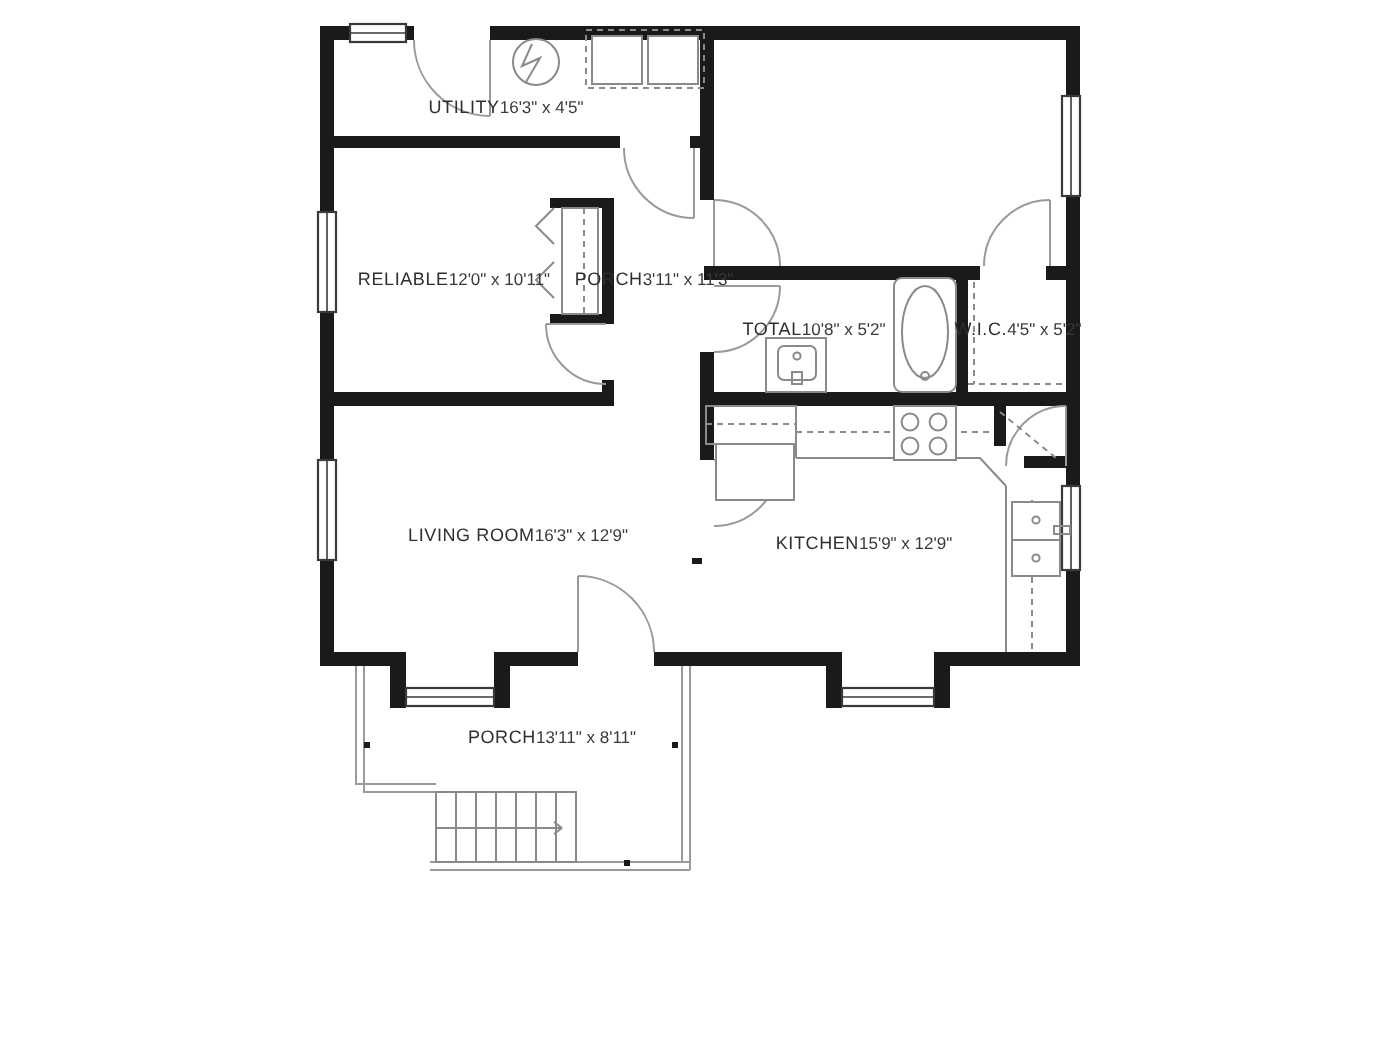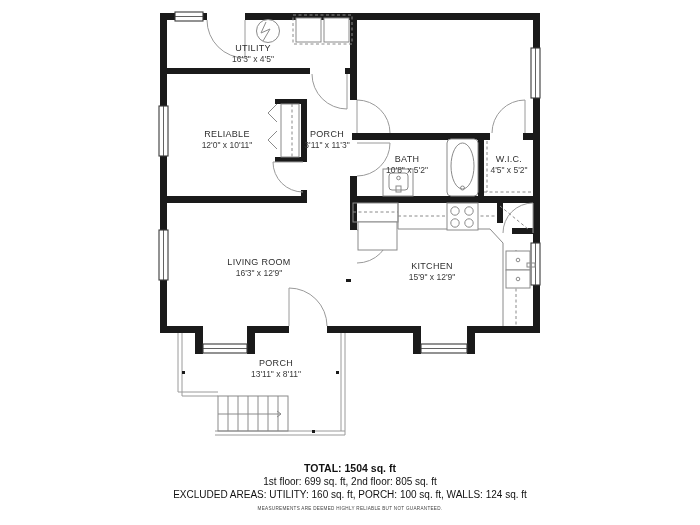--- a/index.html
+++ b/index.html
@@ -1,20 +1,20 @@
 <!DOCTYPE html>
 <html><head>
 <meta charset="utf-8">
 <style>
   html,body{margin:0;padding:0;background:#fff;}
   #stage{position:relative;width:700px;height:525px;background:#fff;overflow:hidden;
          font-family:"Liberation Sans", sans-serif;}
   #plan-svg{position:absolute;left:0;top:0;}
   .room-label{position:absolute;transform:translate(-50%,-50%);text-align:left;
-              display:flex;flex-direction:column;align-items:center;white-space:nowrap;}
+              display:flex;flex-direction:row;align-items:center;white-space:nowrap;}
   .rn{font-size:9px;letter-spacing:.3px;color:#2e2e2e;line-height:11px;font-weight:500;}
   .rd{font-size:8.5px;color:#3a3a3a;line-height:11px;}
   .wall{fill:#1a1a1a;}
   .thin{stroke:#8a8a8a;fill:none;stroke-width:1;}
   .thinw{stroke:#8a8a8a;fill:#fff;stroke-width:1;}
   .dash{stroke:#8a8a8a;fill:none;stroke-width:1;stroke-dasharray:3 2.5;}
   .door{stroke:#9a9a9a;fill:none;stroke-width:1;}
   .win{fill:#fff;stroke:#3a3a3a;stroke-width:1.1;}
   .winline{stroke:#3a3a3a;stroke-width:0.8;fill:none;}
   .tick{fill:#1a1a1a;}
@@ -229,40 +229,34 @@
     </div>
   <div class="room-label" style="left:227px;top:140px">
       <span class="rn">RELIABLE</span>
       <span class="rd">12'0" x 10'11"</span>
     </div>
   <div class="room-label" style="left:327px;top:140px">
       <span class="rn">PORCH</span>
       <span class="rd">3'11" x 11'3"</span>
     </div>
   <div class="room-label" style="left:407px;top:165px">
-      <span class="rn">BATH</span>
+      <span class="rn">TOTAL</span>
       <span class="rd">10'8" x 5'2"</span>
     </div>
   <div class="room-label" style="left:509px;top:165px">
       <span class="rn">W.I.C.</span>
       <span class="rd">4'5" x 5'2"</span>
     </div>
   <div class="room-label" style="left:259px;top:268px">
       <span class="rn">LIVING ROOM</span>
       <span class="rd">16'3" x 12'9"</span>
     </div>
   <div class="room-label" style="left:432px;top:272px">
       <span class="rn">KITCHEN</span>
       <span class="rd">15'9" x 12'9"</span>
     </div>
   <div class="room-label" style="left:276px;top:369px">
       <span class="rn">PORCH</span>
       <span class="rd">13'11" x 8'11"</span>
     </div>
 
-  <div id="footer">
-    <div class="f-total">TOTAL: 1504 sq. ft</div>
-    <div class="f-line">1st floor: 699 sq. ft, 2nd floor: 805 sq. ft</div>
-    <div class="f-line">EXCLUDED AREAS: UTILITY: 160 sq. ft, PORCH: 100 sq. ft, WALLS: 124 sq. ft</div>
-    <div class="f-disc">MEASUREMENTS ARE DEEMED HIGHLY RELIABLE BUT NOT GUARANTEED.</div>
-  </div>
 
 </div>
 
 </body></html>

